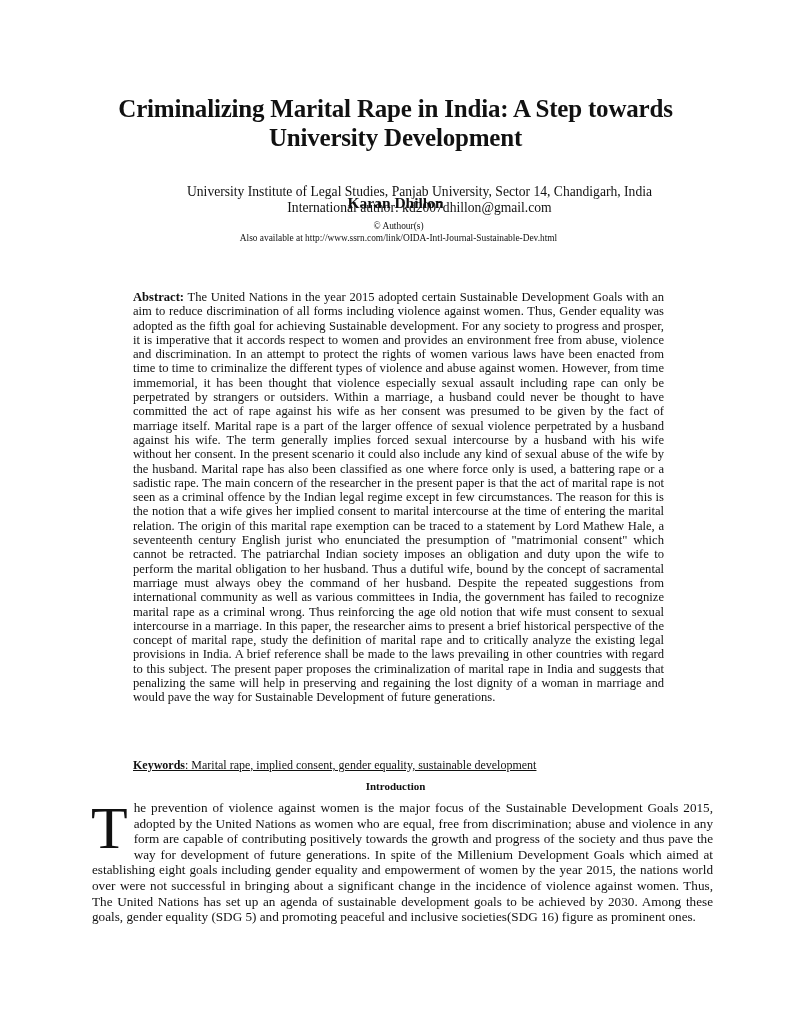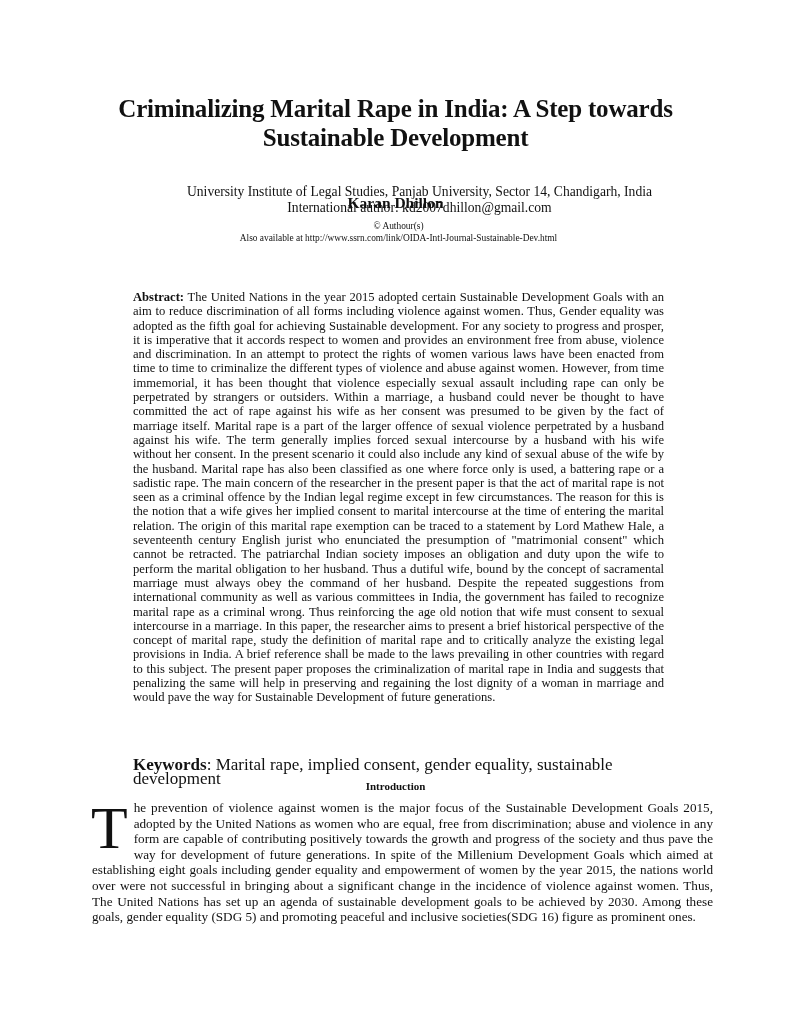--- a/index.html
+++ b/index.html
@@ -30,21 +30,21 @@
   .small-meta div { white-space: nowrap; }
 
   .abstract {
     position: absolute; left: 133px; width: 531px; top: 290px;
     font-size: 12.6px; line-height: 14.3px; text-align: justify;
   }
   .abstract .lbl { font-weight: bold; }
 
   .keywords {
     position: absolute; left: 133px; width: 531px; top: 758px;
-    font-size: 17px; line-height: 14.3px;
+    font-size: 12px; line-height: 14.3px; text-decoration: underline;
   }
   .keywords .lbl { font-weight: bold; }
 
   .intro-heading {
     position: absolute; left: 0; width: 791px; top: 779px;
     text-align: center; font-weight: bold; font-size: 11px; line-height: 14px;
   }
 
   .intro {
     position: absolute; left: 92px; width: 621px; top: 800px;
@@ -55,21 +55,21 @@
     padding-top: 2px; font-weight: normal;
   }
 </style>
 </head>
 <body>
 
 <div class="page">
 
   <div class="title">
     <div>Criminalizing Marital Rape in India: A Step towards</div>
-    <div>Sustainable Development</div>
+    <div>University Development</div>
   </div>
 
   <div class="author">Karan Dhillon</div>
 
   <div class="affil">
     <div>University Institute of Legal Studies, Panjab University, Sector 14, Chandigarh, India</div>
     <div>International author: kd2007dhillon@gmail.com</div>
   </div>
 
   <div class="small-meta">

